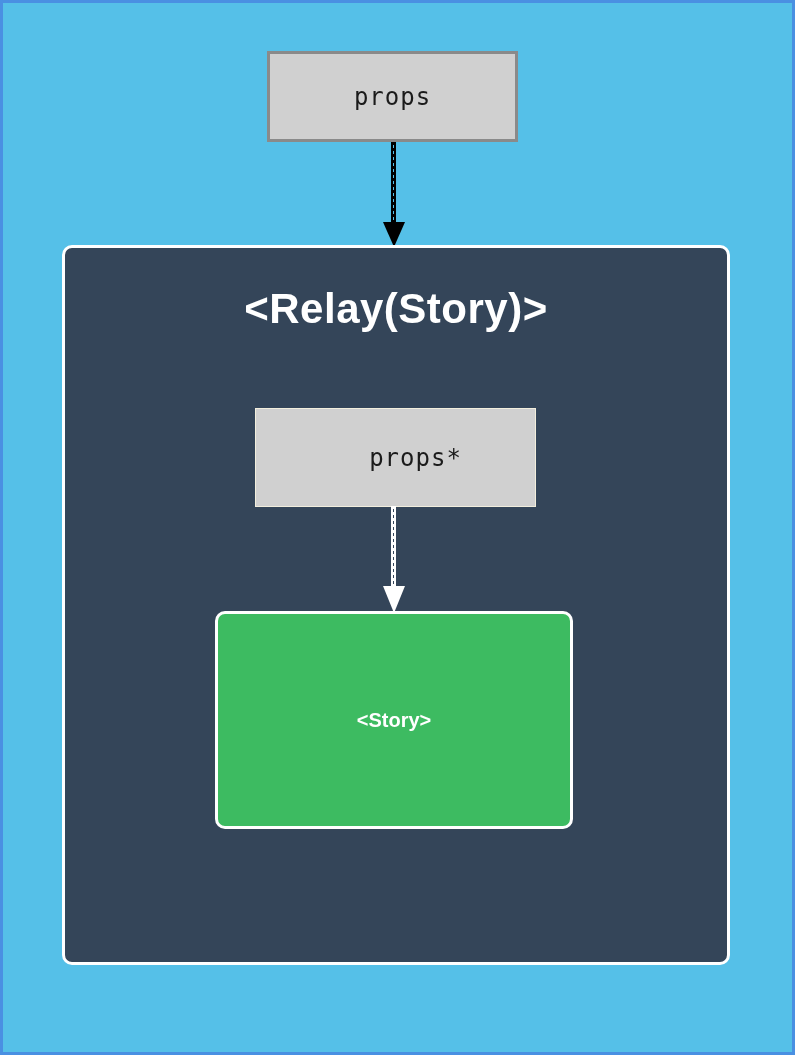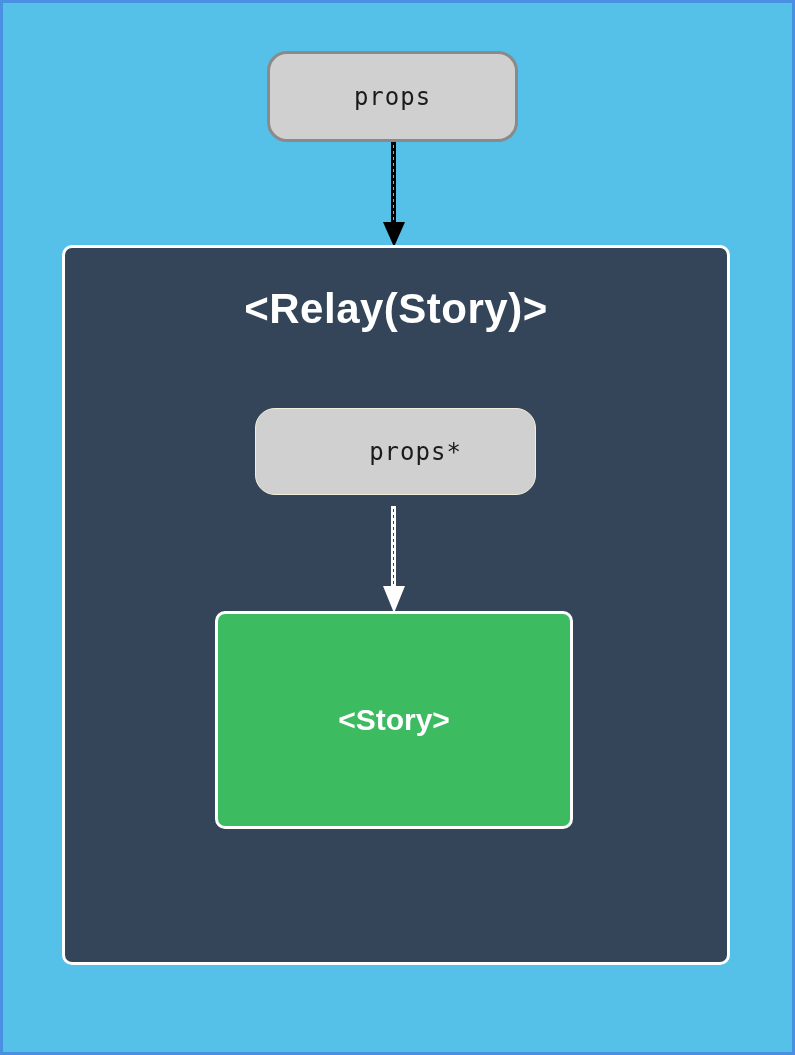--- a/index.html
+++ b/index.html
@@ -23,34 +23,33 @@
     position: absolute;
     box-sizing: border-box;
     background: #d0d0d0;
     display: flex;
     align-items: center;
     justify-content: center;
     font-family: "DejaVu Sans Mono", monospace;
     font-size: 24px;
     color: #1b1b1b;
     letter-spacing: 1px;
-    border-radius: 20px;
   }
   .props-box.outer {
     left: 264px;
     top: 48px;
     width: 251px;
     height: 91px;
     border: 3px solid #8a8a8a;
   }
   .props-box.inner {
     left: 190px;
     top: 160px;
     width: 281px;
-    height: 87px;
+    height: 99px;
     border: 1px solid #f2eedd;
     padding-left: 40px;
   }
 
   
   .arrow-shaft {
     position: absolute;
     width: 1px;
     box-sizing: content-box;
   }
@@ -106,21 +105,21 @@
     width: 358px;
     height: 218px;
     box-sizing: border-box;
     background: #3dbb61;
     border: 3px solid #ffffff;
     border-radius: 10px;
     display: flex;
     align-items: center;
     justify-content: center;
     color: #ffffff;
-    font-size: 30px;
+    font-size: 20px;
     font-weight: bold;
   }
 </style>
 </head>
 <body>
 
 <div class="canvas">
 
   <div class="props-box outer">
     <span>props</span>

